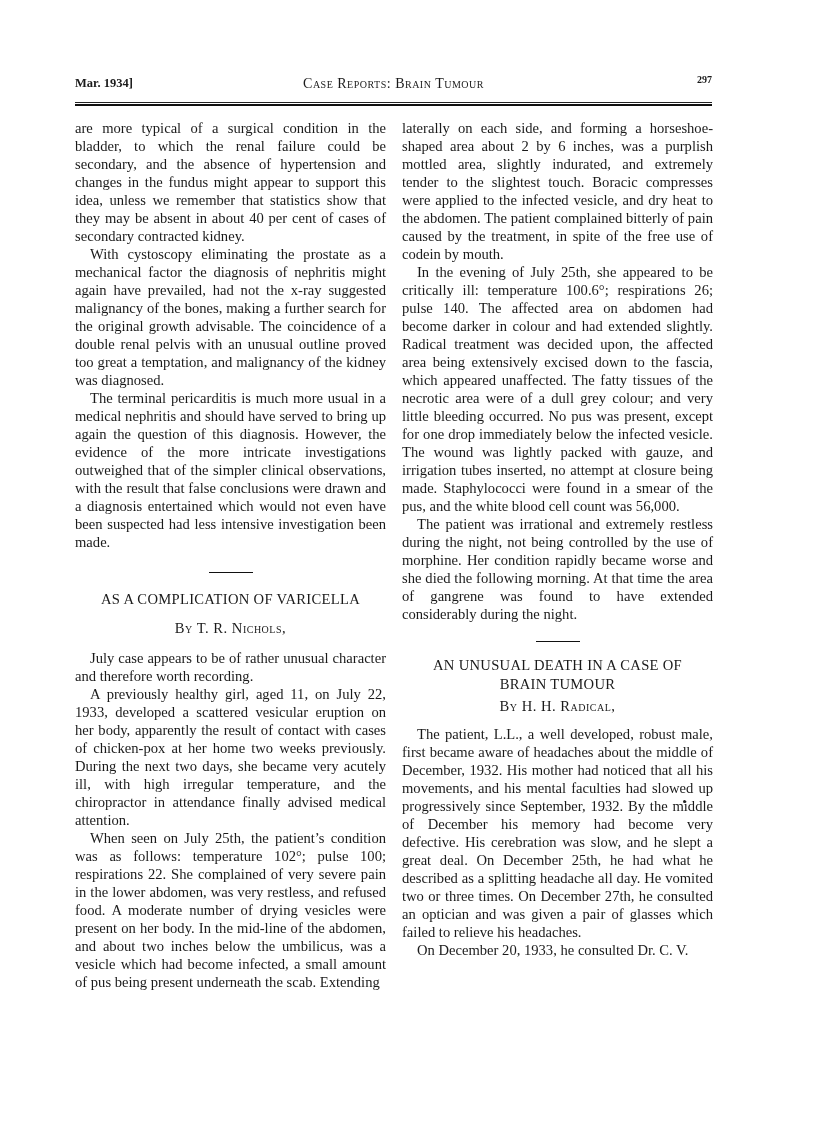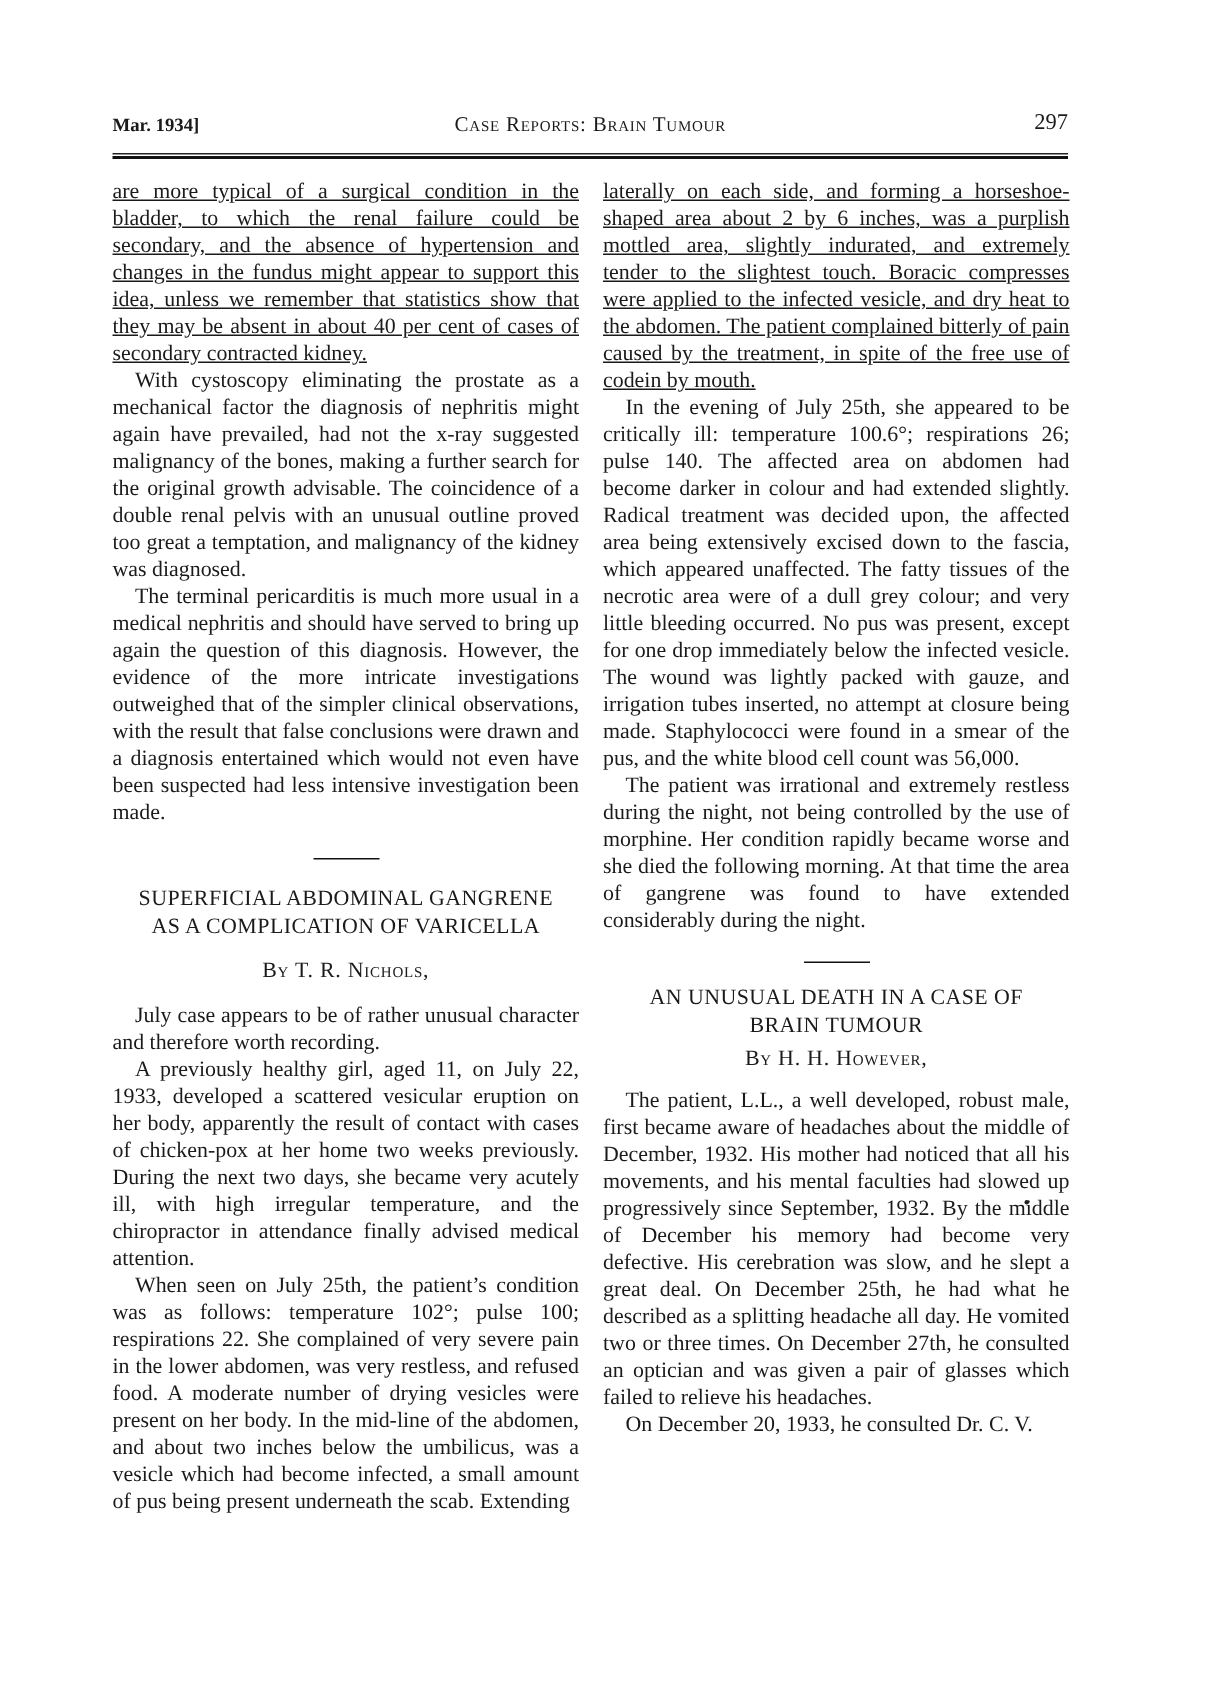--- a/index.html
+++ b/index.html
@@ -8,34 +8,34 @@
     font-family: "DejaVu Serif", "Liberation Serif", serif;
     color: #1a1a1a;
   }
   .page { position: absolute; left: 0; top: 0; width: 652px; height: 1132px; }
   .running-head {
     position: absolute; left: 75px; top: 76px; width: 637px; height: 20px;
     font-family: "Liberation Serif", serif;
   }
   .rh-left { position: absolute; left: 0; top: 0; font-size: 12.5px; font-weight: bold; }
   .rh-center { position: absolute; left: 0; right: 0; top: 0; text-align: center; font-size: 14px; font-variant: small-caps; letter-spacing: 0.5px; }
-  .rh-right { position: absolute; right: 0; top: -2px; font-size: 15px; font-weight: normal; }
+  .rh-right { position: absolute; right: 0; top: -2px; font-size: 10px; font-weight: bold; }
   .head-rule {
     position: absolute; left: 75px; top: 102px; width: 637px; height: 4px;
     border-top: 1px solid #222; border-bottom: 2px solid #111; box-sizing: border-box;
   }
   .col {
     position: absolute; top: 119px; width: 311px;
     font-family: "Liberation Serif", serif; font-size: 14.6px; line-height: 18px;
     text-align: justify;
   }
   .col-left { left: 75px; }
   .col-right { left: 402px; }
   .col p { margin: 0; text-indent: 15px; hyphens: manual; }
-  .col p.cont { text-indent: 0; text-decoration: underline; }
+  .col p.cont { text-indent: 0; }
   .rule-short {
     width: 44px; height: 0; border-top: 1.5px solid #111; margin: 0 auto;
   }
   .title {
     text-align: center; font-size: 14.6px; line-height: 19px; text-transform: uppercase;
     letter-spacing: 0.3px;
   }
   .byline { text-align: center; font-size: 14.6px; font-variant: small-caps; letter-spacing: 0.5px; }
   .place { text-align: center; font-style: italic; font-size: 14.6px; }
   .stray-dot { position: absolute; left: 683px; top: 800px; width: 3px; height: 3px; background: #222; border-radius: 50%; }
@@ -55,21 +55,20 @@
   <div class="col col-left">
     <p class="cont">are more typical of a surgical condition in the bladder, to which the renal failure could be secondary, and the absence of hypertension and changes in the fundus might appear to support this idea, unless we remember that statistics show that they may be absent in about 40 per cent of cases of secondary contracted kidney.</p>
     <p>With cystoscopy eliminating the prostate as a mechanical factor the diagnosis of nephritis might again have prevailed, had not the x-ray suggested malignancy of the bones, making a further search for the original growth advis­able. The coincidence of a double renal pelvis with an unusual outline proved too great a temptation, and malignancy of the kidney was diagnosed.</p>
     <p>The terminal pericarditis is much more usual in a medical nephritis and should have served to bring up again the question of this diagnosis. However, the evidence of the more intricate investigations outweighed that of the simpler clinical observations, with the result that false conclusions were drawn and a diagnosis enter­tained which would not even have been suspected had less intensive investigation been made.</p>
 
     <div style="height:21px"></div>
     <div class="rule-short"></div>
     <div style="height:17px"></div>
 
     <div class="title">
-      <div>Superficial Abdominal Gangrene</div>
       <div>as a Complication of Varicella</div>
     </div>
     <div style="height:10px"></div>
     <div class="byline">By T. R. Nichols,</div>
     <div style="height:4px"></div>
     <div style="height:8px"></div>
 
     <p>July case appears to be of rather unusual character and therefore worth recording.</p>
     <p>A previously healthy girl, aged 11, on July 22, 1933, developed a scattered vesicular erup­tion on her body, apparently the result of contact with cases of chicken-pox at her home two weeks previously. During the next two days, she became very acutely ill, with high irregular temperature, and the chiropractor in attendance finally advised medical attention.</p>
     <p>When seen on July 25th, the patient’s con­dition was as follows: temperature 102°; pulse 100; respirations 22. She complained of very severe pain in the lower abdomen, was very restless, and refused food. A moderate number of drying vesicles were present on her body. In the mid-line of the abdomen, and about two inches below the umbilicus, was a vesicle which had become infected, a small amount of pus being present underneath the scab. Extending</p>
@@ -82,21 +81,21 @@
 
     <div style="height:18px"></div>
     <div class="rule-short"></div>
     <div style="height:14px"></div>
 
     <div class="title">
       <div>An Unusual Death in a Case of</div>
       <div>Brain Tumour</div>
     </div>
     <div style="height:3px"></div>
-    <div class="byline">By H. H. However,</div>
+    <div class="byline">By H. H. Radical,</div>
     <div style="height:2px"></div>
     <div style="height:8px"></div>
 
     <p>The patient, L.L., a well developed, robust male, first became aware of headaches about the middle of December, 1932. His mother had noticed that all his movements, and his mental faculties had slowed up progressively since September, 1932. By the middle of December his memory had become very defective. His cerebration was slow, and he slept a great deal. On December 25th, he had what he described as a splitting headache all day. He vomited two or three times. On December 27th, he con­sulted an optician and was given a pair of glasses which failed to relieve his headaches.</p>
     <p>On December 20, 1933, he consulted Dr. C. V.</p>
   </div>
 
   <div class="stray-dot"></div>
 </div>
 

